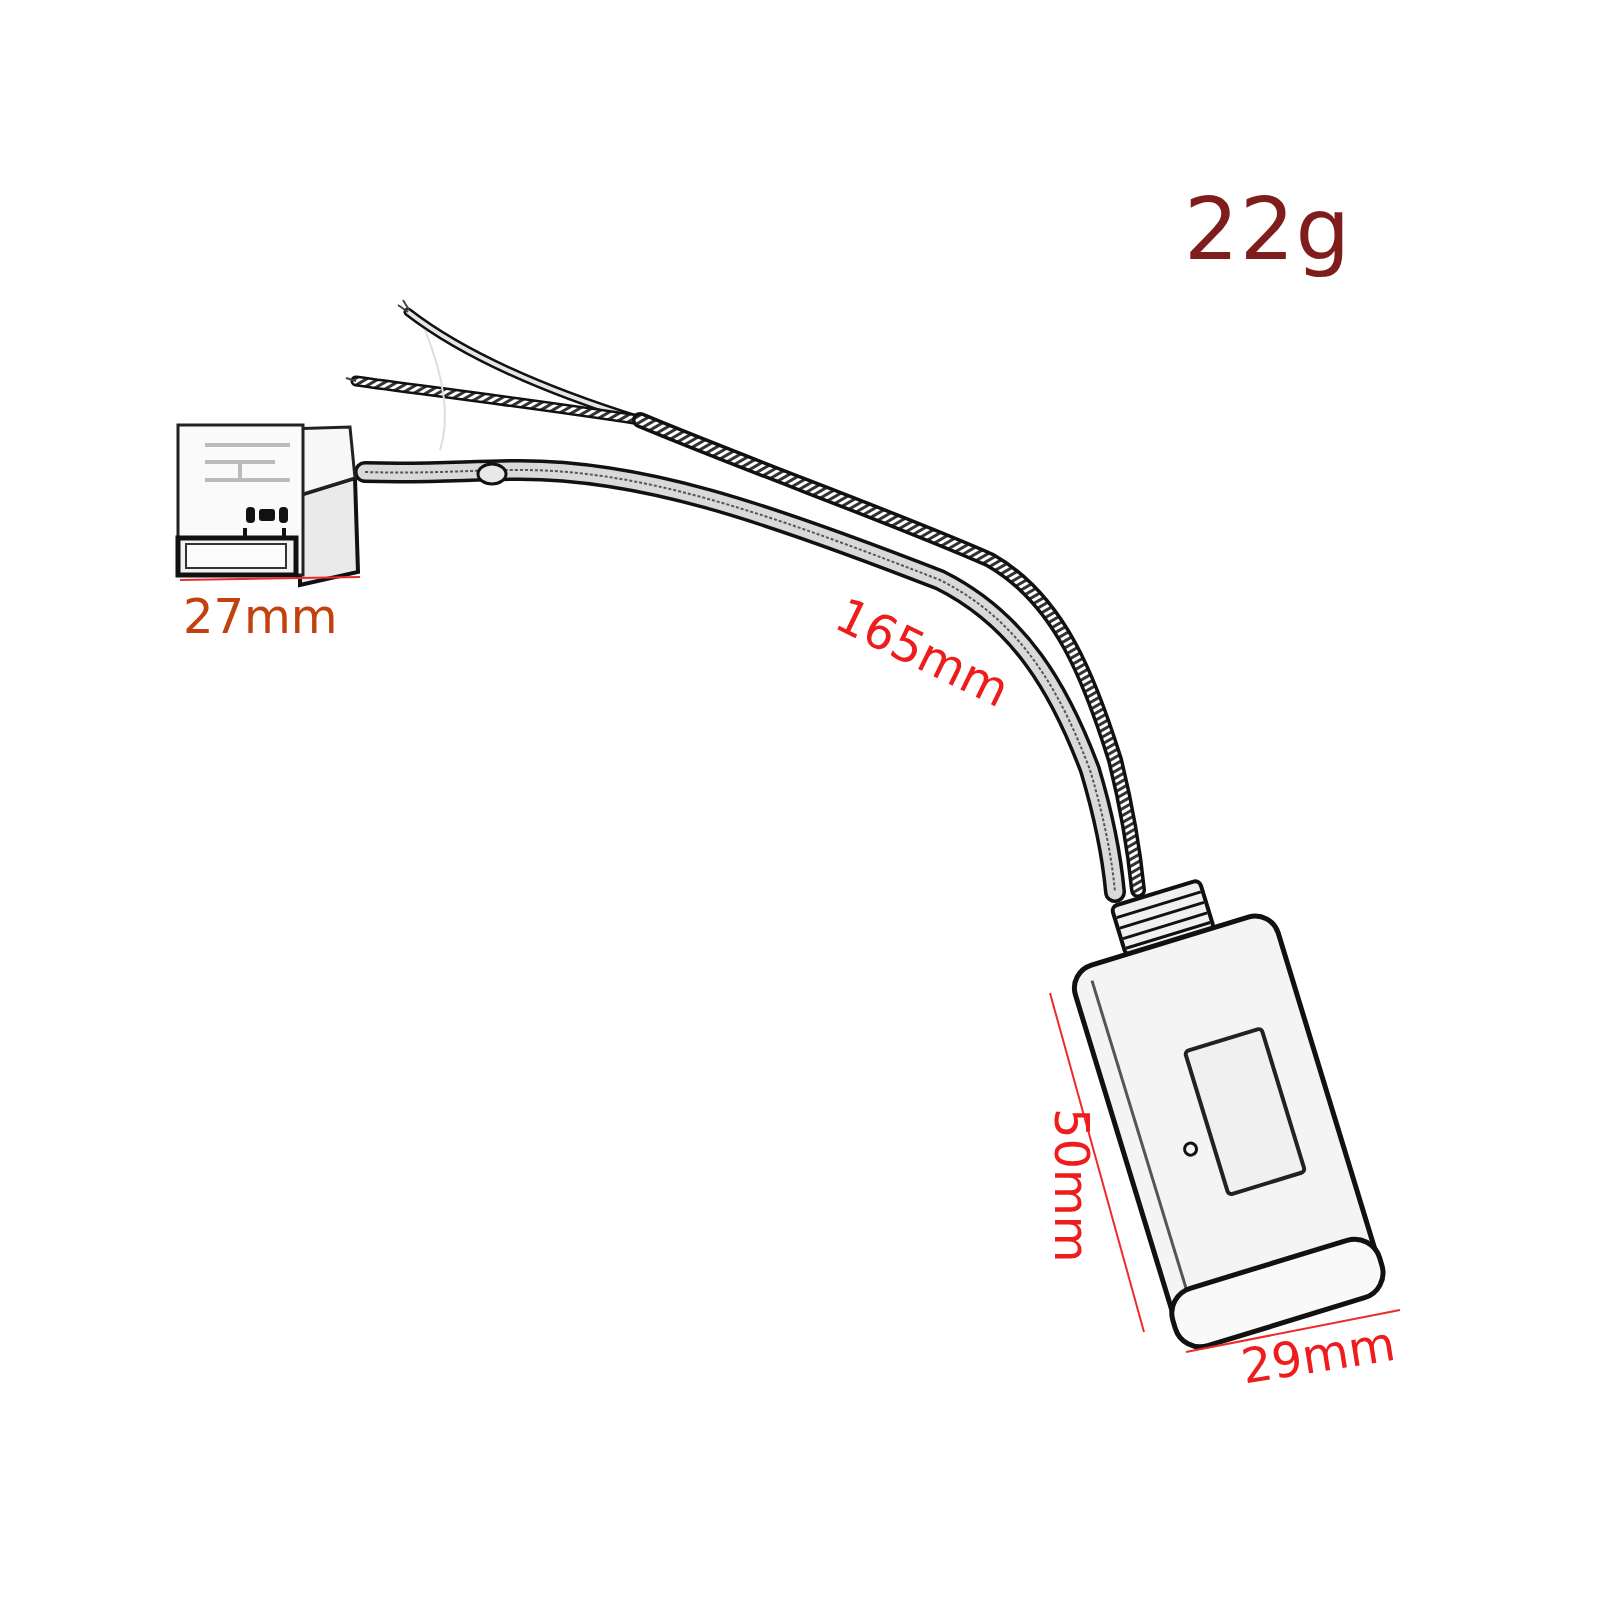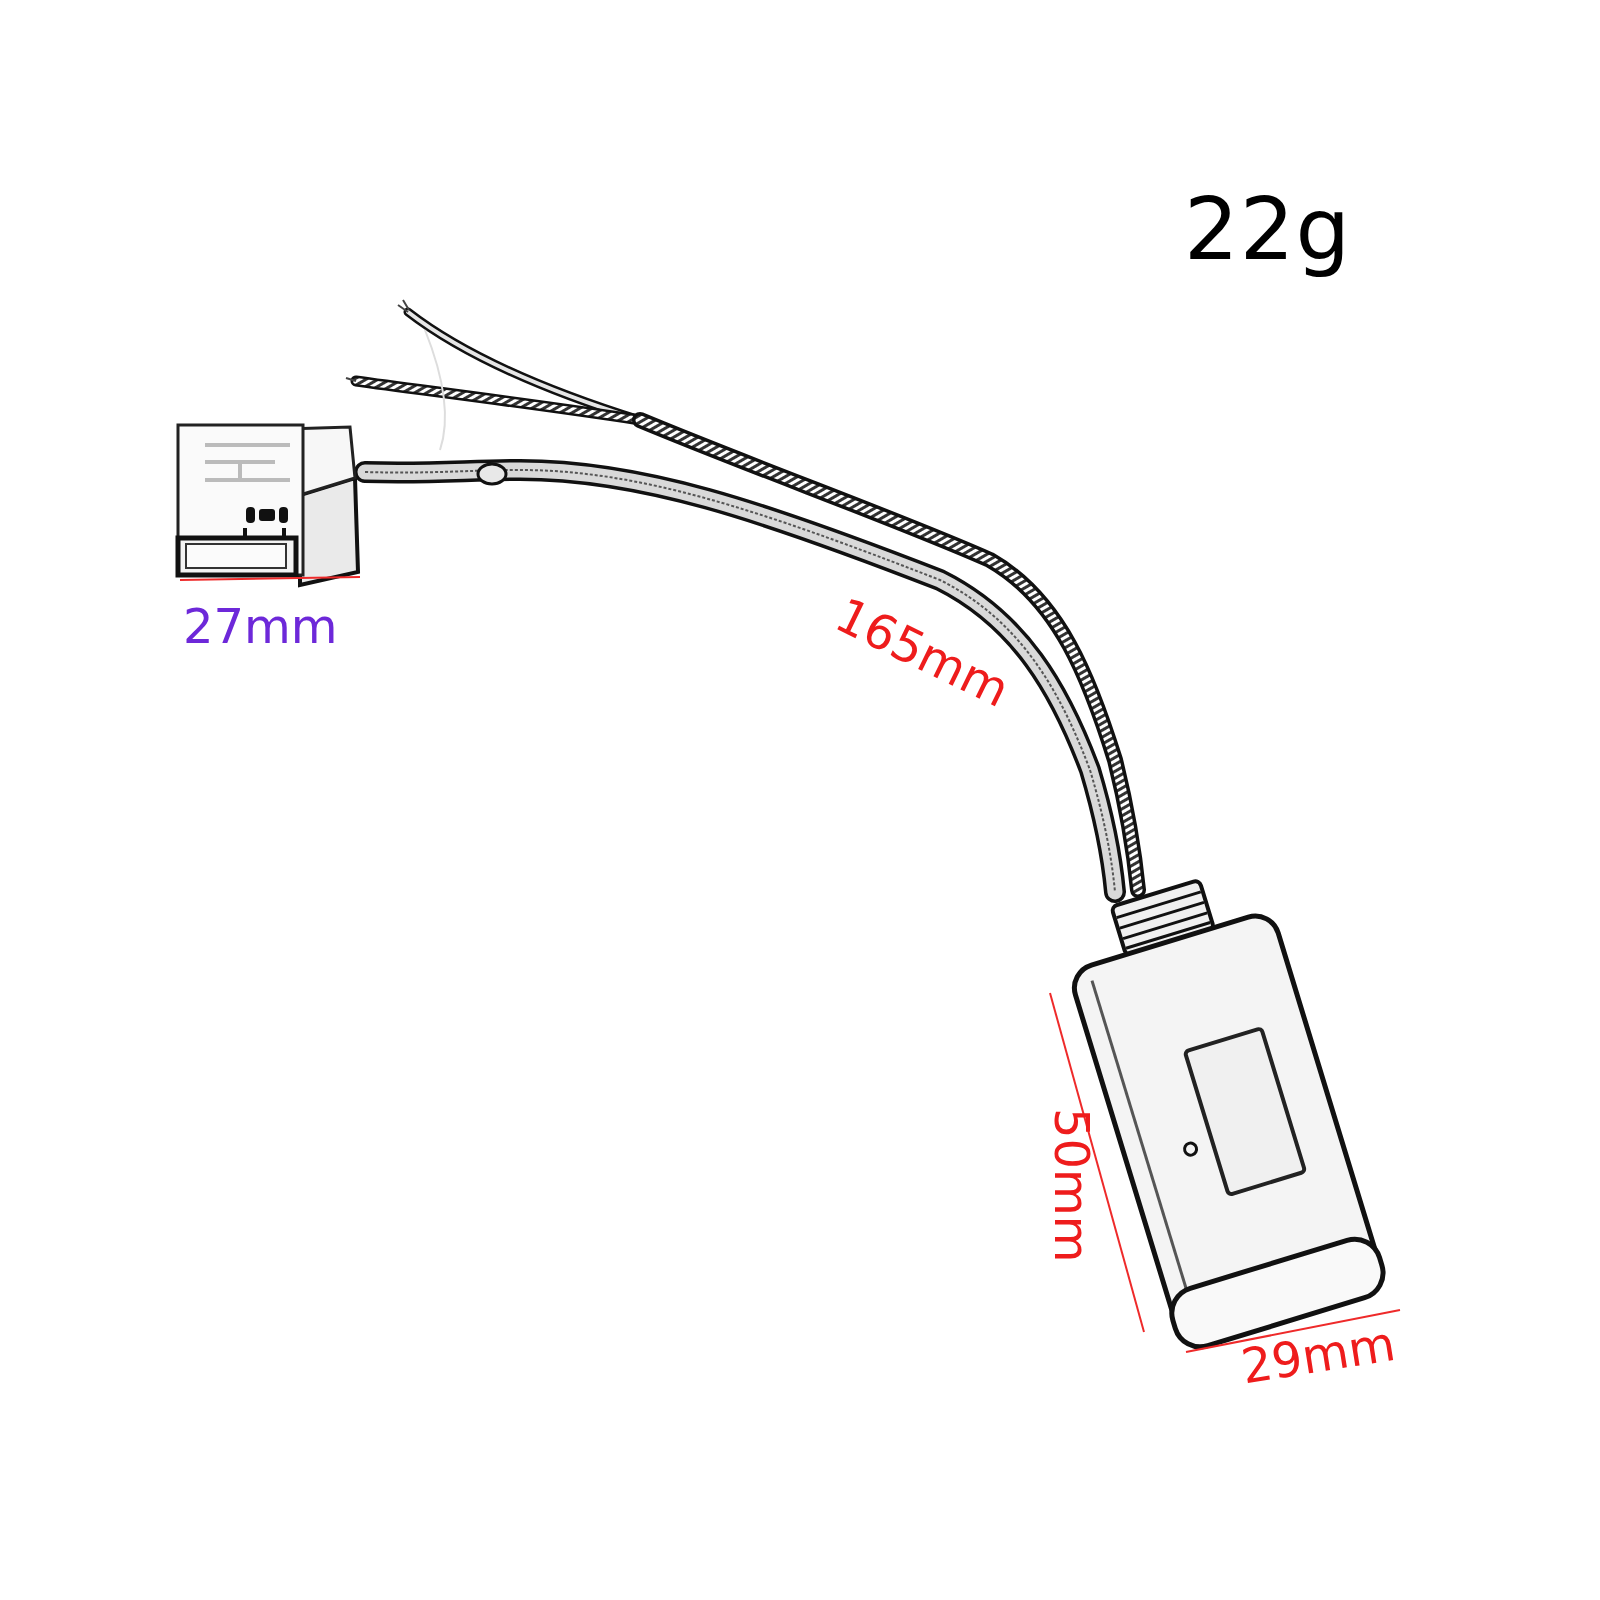--- a/index.html
+++ b/index.html
@@ -123,22 +123,22 @@
 
       <circle cx="1175" cy="1135" r="6" fill="none" stroke="#111" stroke-width="3"></circle>
     </g>
 
     <line x1="180" y1="580" x2="360" y2="577" stroke="#ee2a2a" stroke-width="2"></line>
     <line x1="1050" y1="993" x2="1144" y2="1332" stroke="#ee2a2a" stroke-width="2"></line>
     <line x1="1186" y1="1352" x2="1400" y2="1310" stroke="#ee2a2a" stroke-width="2"></line>
   </svg>
 
   
-  <div class="label weight-label" style="color:#000000;">22g</div>
+  <div class="label weight-label" style="color:#7f1d1d;">22g</div>
 
-  <div class="label dim-label dim-27" style="color:#6d28d9;margin-top:10px;">27mm</div>
+  <div class="label dim-label dim-27" style="color:#c2410c;">27mm</div>
 
   <div class="label dim-label dim-165" style="color:#ee1c1c;">165mm</div>
 
   <div class="label dim-label dim-50" style="color:#ee1c1c;">50mm</div>
 
   <div class="label dim-label dim-29" style="color:#ee1c1c;">29mm</div>
 </div>
 
 </body></html>

